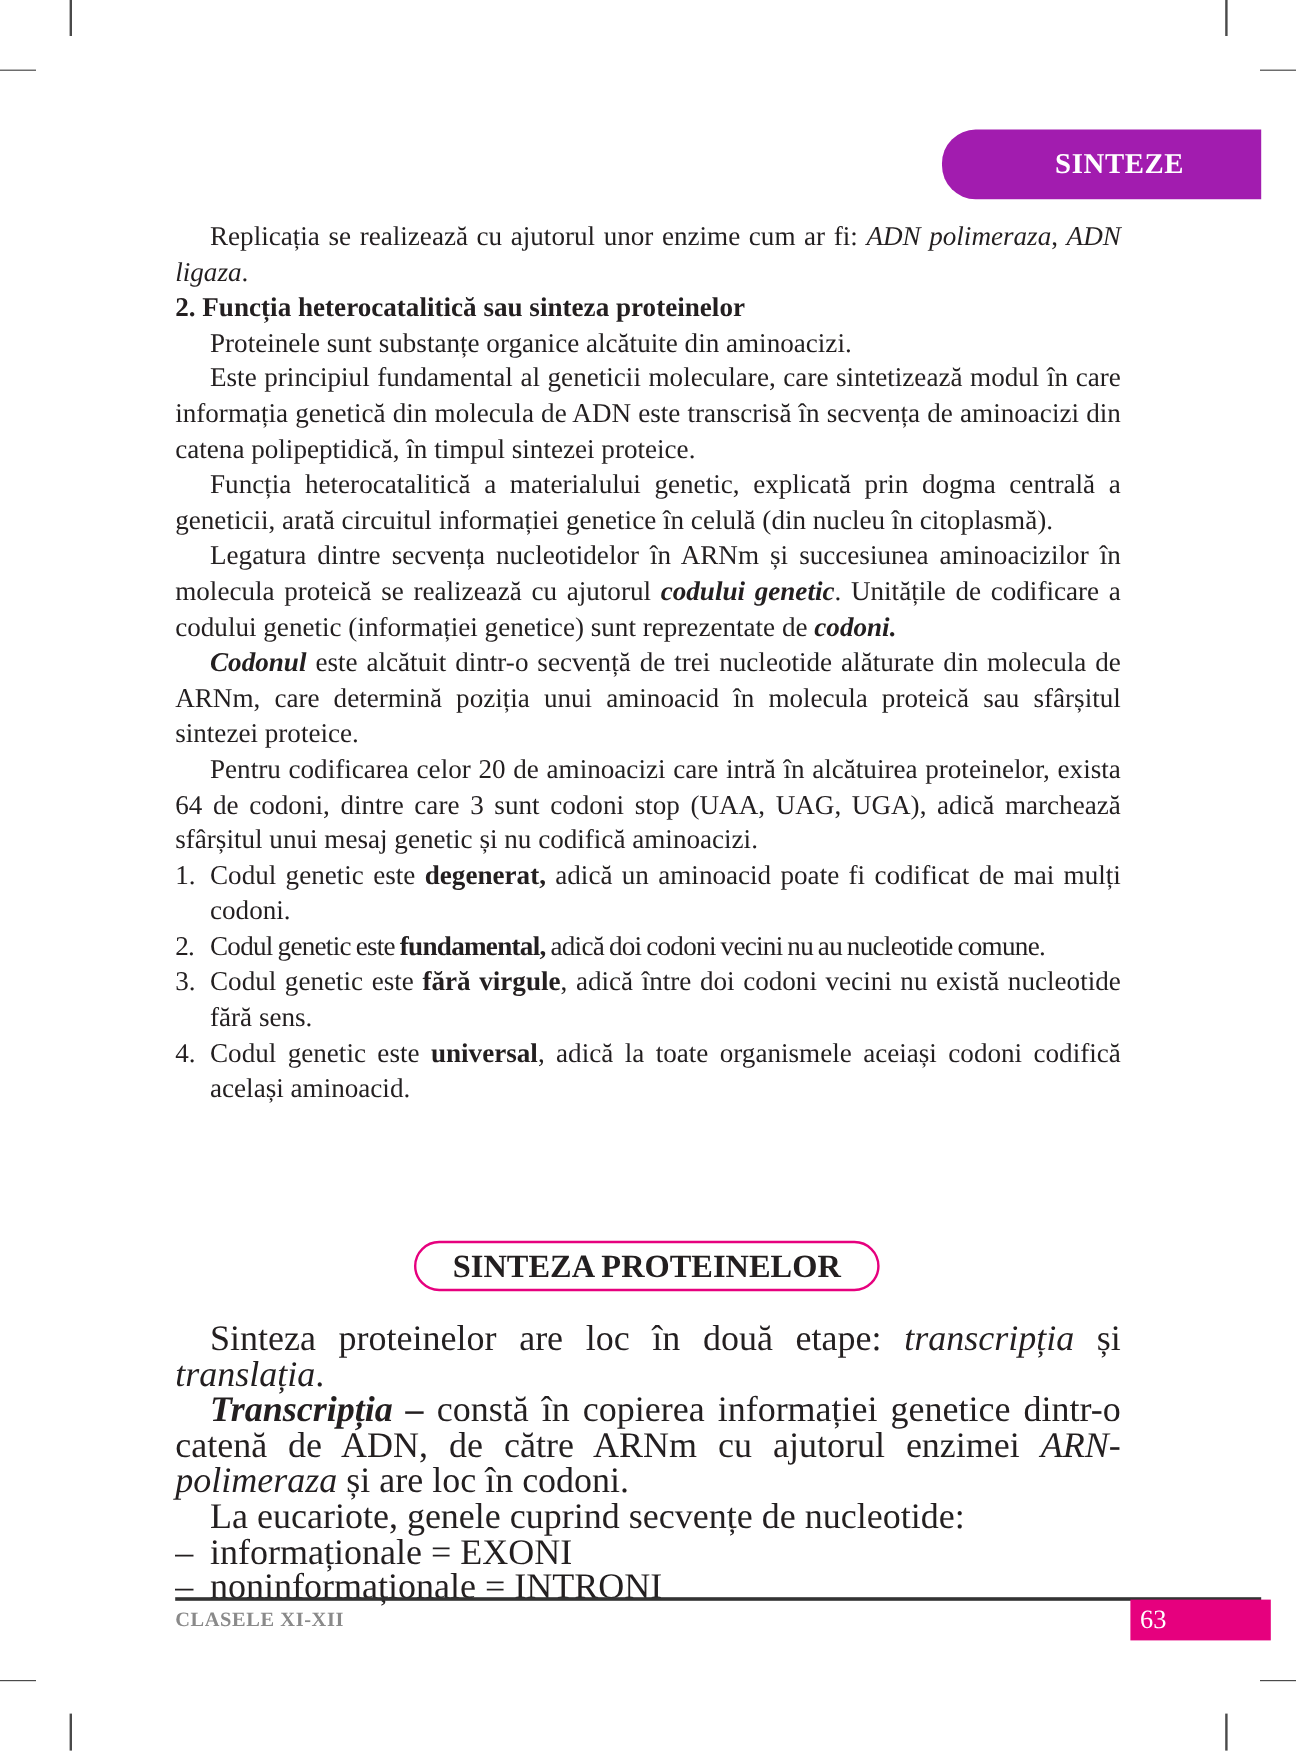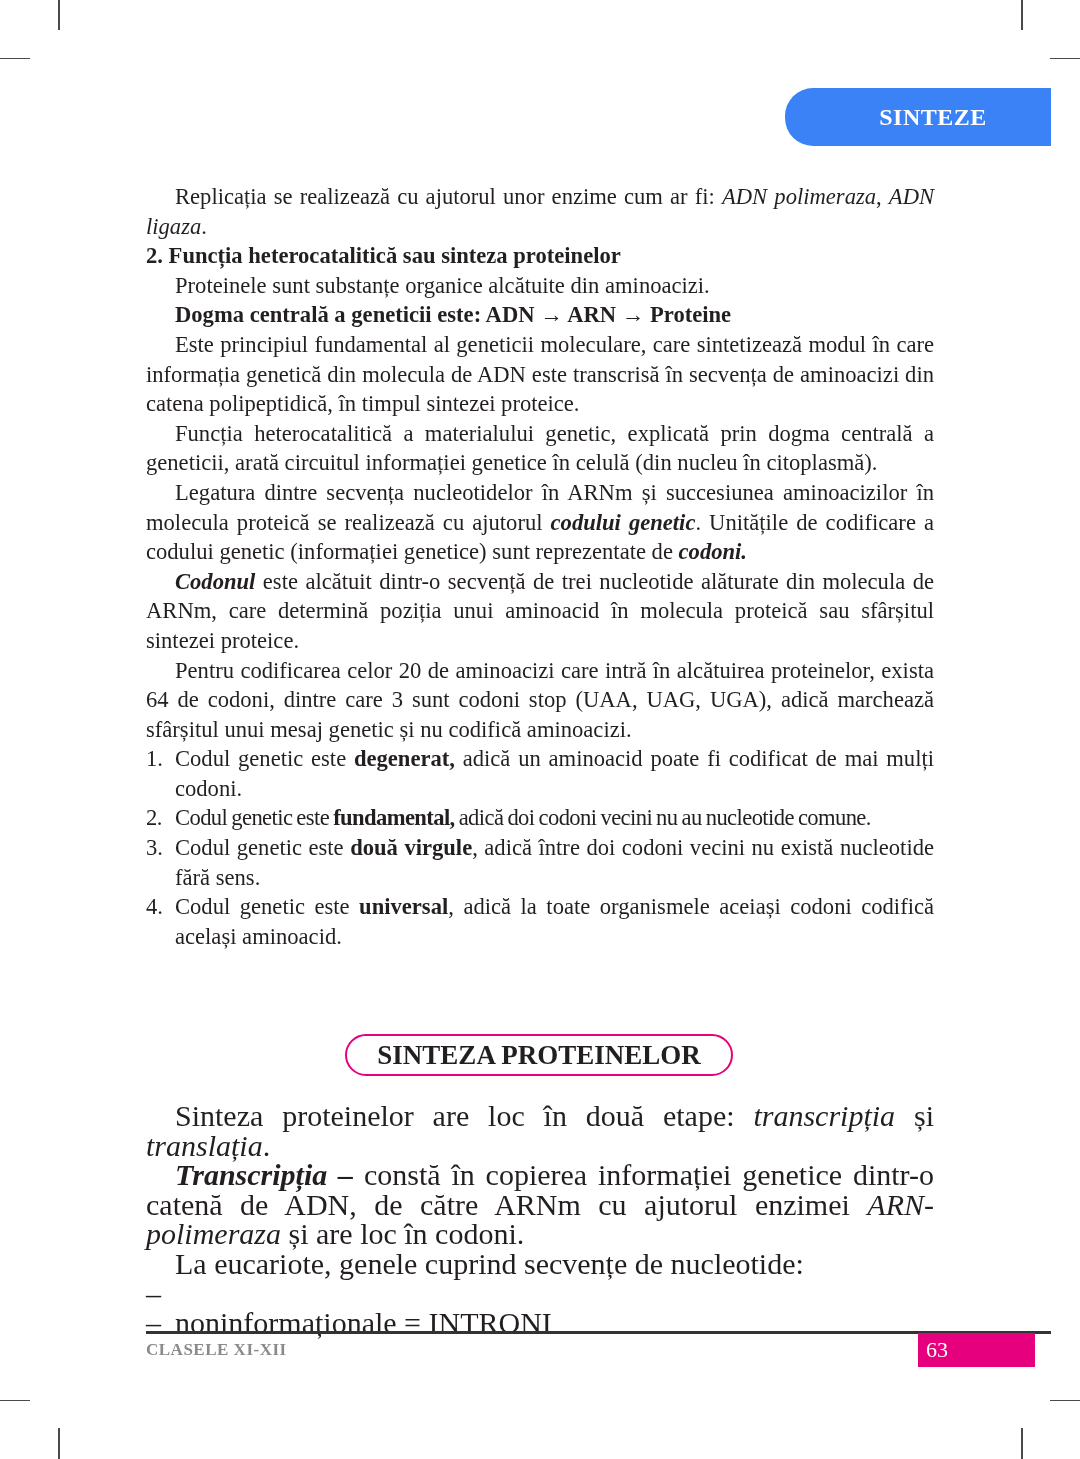--- a/index.html
+++ b/index.html
@@ -2,22 +2,22 @@
 <html><head>
 <meta charset="utf-8">
 <style>
   html, body { margin:0; padding:0; }
   body {
     width:1080px; height:1459px; position:relative; background:#ffffff; overflow:hidden;
     font-family:"Liberation Serif", "DejaVu Serif", serif; color:#231f20;
   }
   .crop { position:absolute; background:#4a4a4a; }
   .tab-header {
-    position:absolute; left:785px; top:88px; width:266px; height:58px;
-    background:#3b82f6; border-radius:28px 0 0 28px;
+    position:absolute; left:785px; top:108px; width:266px; height:58px;
+    background:#a21caf; border-radius:28px 0 0 28px;
     color:#ffffff; font-weight:bold; font-size:24px; letter-spacing:0.5px;
     display:flex; align-items:center; justify-content:center; box-sizing:border-box; padding-left:30px;
   }
   .content {
     position:absolute; left:146px; top:182px; width:788px;
     font-size:22.6px; line-height:29.6px;
   }
   .content p { margin:0; text-align:justify; }
   .indent { text-indent:29px; }
   .b { font-weight:bold; }
@@ -34,21 +34,21 @@
     display:flex; align-items:center; justify-content:center;
     font-weight:bold; font-size:27px; color:#231f20;text-align:right;
   }
   .content2 { position:absolute; left:146px; top:1101px; width:788px; font-size:30px; line-height:29.6px; }
   .content2 p { margin:0; text-align:justify; }
   .footer-rule { position:absolute; left:146px; top:1331px; width:905px; height:3px; background:#333333; }
   .footer-left {
     position:absolute; left:146px; top:1340px; font-size:17px; font-weight:bold; color:#8a8a8a; letter-spacing:0.5px;
   }
   .page-num {
-    position:absolute; left:918px; top:1333px; width:117px; height:34px; background:#e6007e;
+    position:absolute; left:942px; top:1333px; width:117px; height:34px; background:#e6007e;
     color:#ffffff; font-size:22px; box-sizing:border-box; padding-left:8px; line-height:34px;
   }
 </style>
 </head>
 <body>
 
 <div class="crop" style="left:58px;top:0;width:2px;height:30px;"></div>
 <div class="crop" style="left:0;top:58px;width:30px;height:1px;"></div>
 <div class="crop" style="left:1021px;top:0;width:2px;height:30px;"></div>
 <div class="crop" style="left:1050px;top:58px;width:30px;height:1px;"></div>
@@ -60,42 +60,41 @@
 <div class="tab-header">
   <span>SINTEZE</span>
 </div>
 
 <div class="content">
   <p class="indent">
     <span>Replicația se realizează cu ajutorul unor enzime cum ar fi: </span><span class="i">ADN polimeraza</span><span>, </span><span class="i">ADN ligaza</span><span>.</span>
   </p>
   <p class="b">2. Funcția heterocatalitică sau sinteza proteinelor</p>
   <p class="indent">Proteinele sunt substanțe organice alcătuite din aminoacizi.</p>
-  <p class="indent b">Dogma centrală a geneticii este: ADN → ARN → Proteine</p>
   <p class="indent">Este principiul fundamental al geneticii moleculare, care sintetizează modul în care informația genetică din molecula de ADN este transcrisă în secvența de aminoacizi din catena polipeptidică, în timpul sintezei proteice.</p>
   <p class="indent">Funcția heterocatalitică a materialului genetic, explicată prin dogma centrală a geneticii, arată circuitul informației genetice în celulă (din nucleu în citoplasmă).</p>
   <p class="indent">
     <span>Legatura dintre secvența nucleotidelor în ARNm și succesiunea aminoacizilor în molecula proteică se realizează cu ajutorul </span><span class="bi">codului genetic</span><span>. Unitățile de codificare a codului genetic (informației genetice) sunt reprezentate de </span><span class="bi">codoni.</span>
   </p>
   <p class="indent">
     <span class="bi">Codonul</span><span> este alcătuit dintr-o secvență de trei nucleotide alăturate din molecula de ARNm, care determină poziția unui aminoacid în molecula proteică sau sfârșitul sintezei proteice.</span>
   </p>
   <p class="indent">Pentru codificarea celor 20 de aminoacizi care intră în alcătuirea proteinelor, exista 64 de codoni, dintre care 3 sunt codoni stop (UAA, UAG, UGA), adică marchează sfârșitul unui mesaj genetic și nu codifică aminoacizi.</p>
 
   <div class="ol-item">
     <span class="num">1.</span>
     <span class="txt"><span>Codul genetic este </span><span class="b">degenerat,</span><span> adică un aminoacid poate fi codificat de mai mulți codoni.</span></span>
   </div>
   <div class="ol-item" style="letter-spacing:-0.6px;word-spacing:-1px;">
     <span class="num">2.</span>
     <span class="txt" style="text-align:left;white-space:nowrap;"><span>Codul genetic este </span><span class="b">fundamental,</span><span> adică doi codoni vecini nu au nucleotide comune.</span></span>
   </div>
   <div class="ol-item">
     <span class="num">3.</span>
-    <span class="txt"><span>Codul genetic este </span><span class="b">două virgule</span><span>, adică între doi codoni vecini nu există nucleotide fără sens.</span></span>
+    <span class="txt"><span>Codul genetic este </span><span class="b">fără virgule</span><span>, adică între doi codoni vecini nu există nucleotide fără sens.</span></span>
   </div>
   <div class="ol-item">
     <span class="num">4.</span>
     <span class="txt"><span>Codul genetic este </span><span class="b">universal</span><span>, adică la toate organismele aceiași codoni codifică același aminoacid.</span></span>
   </div>
 </div>
 
 <div class="section-title">
   <span>SINTEZA PROTEINELOR</span>
 </div>
@@ -103,20 +102,21 @@
 <div class="content2">
   <p class="indent">
     <span>Sinteza proteinelor are loc în două etape: </span><span class="i">transcripția</span><span> și </span><span class="i">translația</span><span>.</span>
   </p>
   <p class="indent">
     <span class="bi">Transcripția –</span><span> constă în copierea informației genetice dintr-o catenă de ADN, de către ARNm cu ajutorul enzimei </span><span class="i">ARN-polimeraza</span><span> și are loc în codoni.</span>
   </p>
   <p class="indent">La eucariote, genele cuprind secvențe de nucleotide:</p>
   <div class="dash-item">
     <span class="dash">–</span>
+    <span>informaționale = EXONI</span>
   </div>
   <div class="dash-item">
     <span class="dash">–</span>
     <span>noninformaționale = INTRONI</span>
   </div>
 </div>
 
 <div class="footer-rule"></div>
 <div class="footer-left">CLASELE XI-XII</div>
 <div class="page-num">63</div>

